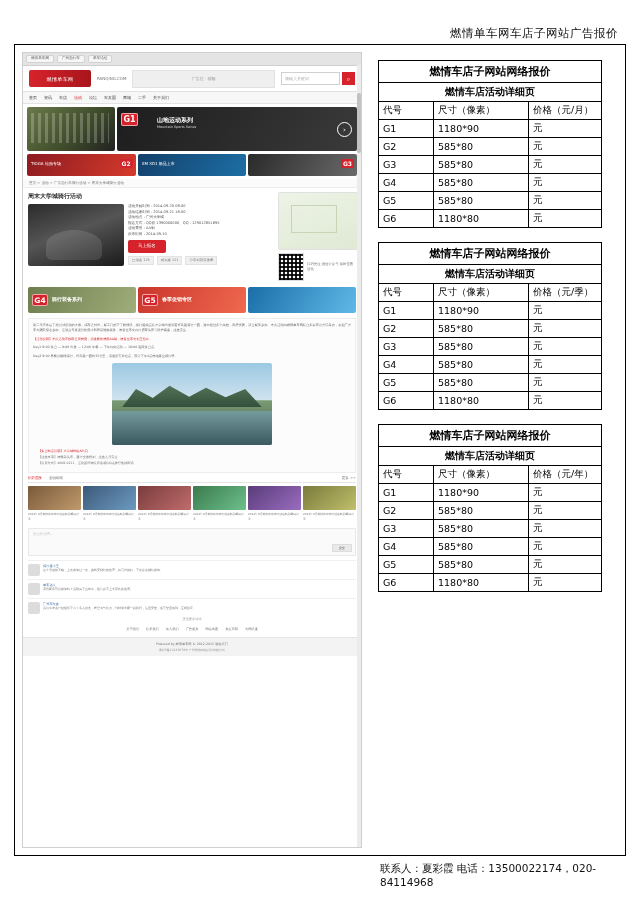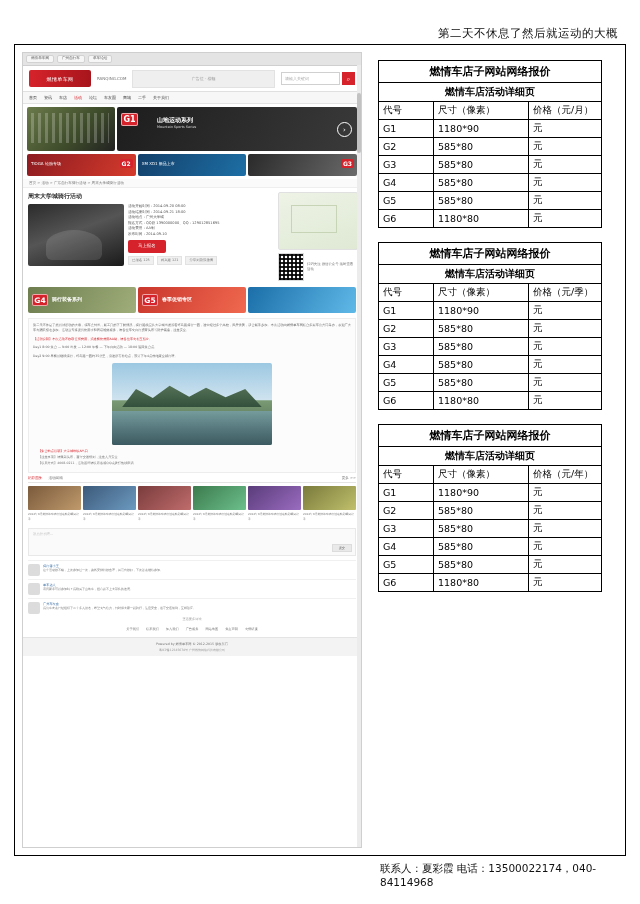--- a/index.html
+++ b/index.html
@@ -288,21 +288,21 @@
   }
   table.price .hd td{font-size:9.5px;}
   table.price .c-code{width:46px;}
   table.price .c-size{width:86px;}
 </style>
 </head>
 <body>
 
 <div class="page">
 
-  <div class="doc-title">第二天不休息了然后就运动的大概</div>
+  <div class="doc-title">燃情单车网车店子网站广告报价</div>
 
   <div class="outer-frame"></div>
 
   <div class="shot">
 
     <div class="shot-browserbar">
       <span class="tabx">燃情单车网</span>
       <span class="tabx">广州自行车</span>
       <span class="tabx">单车论坛</span>
     </div>
@@ -633,15 +633,15 @@
       <tr>
         <td>G6</td>
         <td>1180*80</td>
         <td>元</td>
       </tr>
     </tbody>
       </table>
 
   </div>
 
-  <div class="footer-contact">联系人：夏彩霞  电话：13500022174，040-84114968</div>
+  <div class="footer-contact">联系人：夏彩霞  电话：13500022174，020-84114968</div>
 
 </div>
 
 </body></html>

